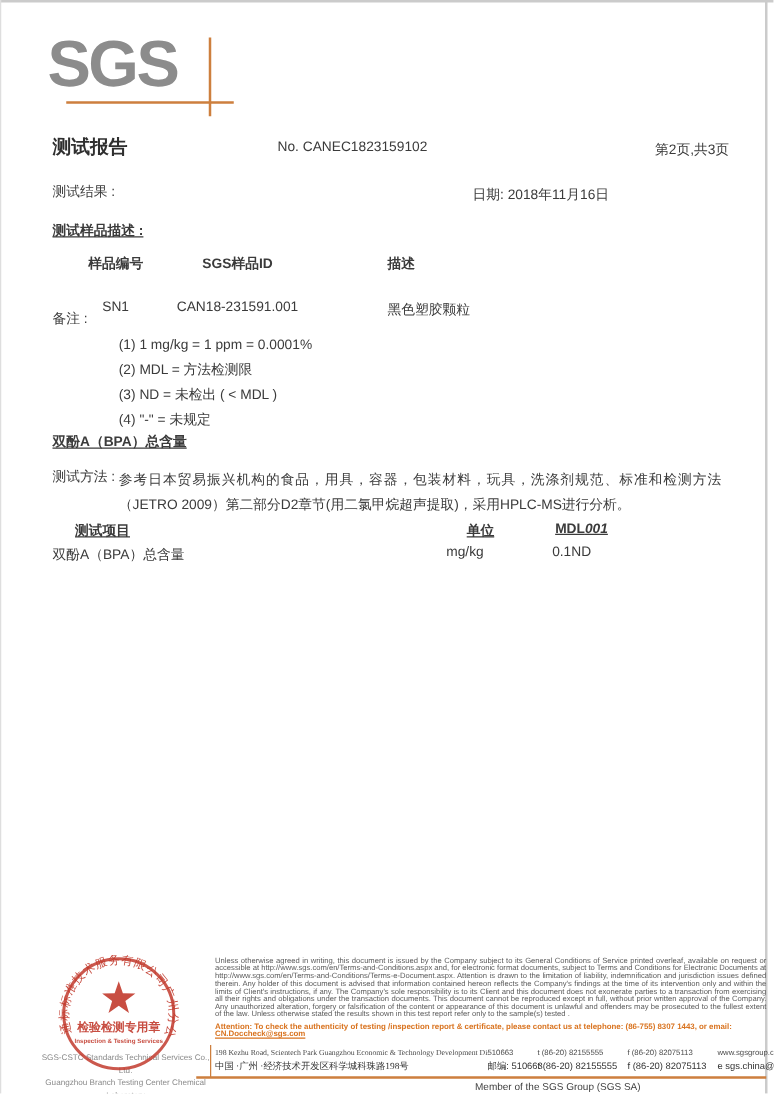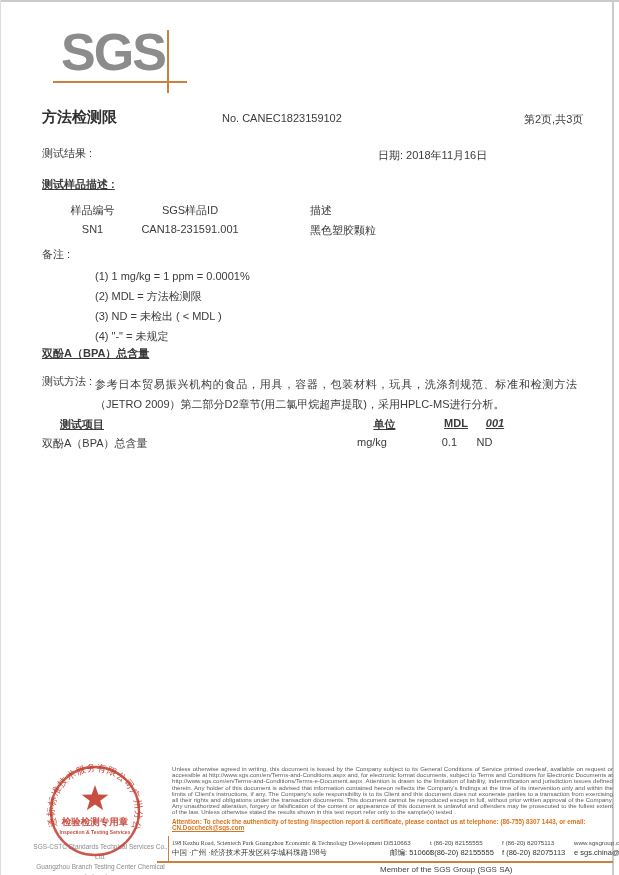--- a/index.html
+++ b/index.html
@@ -3,57 +3,57 @@
 <meta charset="utf-8">
 <style>
   html,body{margin:0;padding:0;background:#fff;}
   body{font-family:"Liberation Sans","DejaVu Sans",sans-serif;color:#3b3b3b;}
   .page{position:relative;width:619px;height:875px;background:#fff;overflow:hidden;}
   .edge-top{position:absolute;left:0;top:0;width:619px;height:2px;background:#cbcbcb;}
   .edge-right{position:absolute;left:612px;top:0;width:2px;height:875px;background:#cbcbcb;}
   .edge-left{position:absolute;left:0;top:0;width:1px;height:875px;background:#dedede;}
 
   
-  .logo-text{position:absolute;left:61px;top:24px;font-size:52px;line-height:56px;font-weight:bold;color:#8c8c8c;letter-spacing:-2px;}
+  .logo-text{position:absolute;left:38px;top:24px;font-size:52px;line-height:56px;font-weight:bold;color:#8c8c8c;letter-spacing:-2px;}
   .logo-hline{position:absolute;left:53px;top:81px;width:134px;height:2px;background:#cd7f3e;}
   .logo-vline{position:absolute;left:167px;top:30px;width:2px;height:63px;background:#cd7f3e;}
 
   
   .doc-title{position:absolute;left:42px;top:108px;font-size:15px;font-weight:bold;color:#2f2f2f;}
   .report-no{position:absolute;left:222px;top:112px;font-size:11px;}
   .report-date{position:absolute;left:378px;top:112px;font-size:11px;margin-top:36px;}
   .page-info{position:absolute;left:524px;top:112px;font-size:11px;}
 
   .label{font-size:11px;color:#3b3b3b;}
   .results-label{position:absolute;left:42px;top:146px;}
   .sample-desc{position:absolute;left:42px;top:177px;font-weight:bold;text-decoration:underline;}
 
   
   .sample-table{position:absolute;left:55px;top:203px;font-size:11px;}
   .sample-table .r{display:flex;}
   .sample-table .c1{width:75px;text-align:center;}
   .sample-table .c2{width:120px;text-align:center;}
   .sample-table .c3{width:180px;text-align:left;padding-left:60px;}
-  .sample-table .hdr{font-weight:normal;justify-content:space-between;}
-  .sample-table .r.vals{margin-top:5px;}
+  .sample-table .hdr{font-weight:bold;justify-content:space-between;}
+  .sample-table .r.vals{margin-top:22px;}
 
   .notes-label{position:absolute;left:42px;top:247px;}
   .notes{position:absolute;left:95px;top:266px;font-size:11px;line-height:20px;}
 
   .bpa-heading{position:absolute;left:42px;top:346px;font-size:11px;font-weight:bold;text-decoration:underline;}
   .method-label{position:absolute;left:42px;top:374px;}
   .method-text{position:absolute;left:95px;top:374px;width:482px;font-size:11px;line-height:20px;text-align:justify;}
 
   
   .result-table{position:absolute;left:42px;top:417px;width:480px;font-size:11px;}
   .result-table .r{display:flex;}
   .result-table .tcol{width:300px;}
   .result-table .ucol{width:60px;text-align:center;}
   .result-table .mcol{width:55px;text-align:right;}
-  .result-table .scol{width:55px;text-align:center;}
+  .result-table .scol{width:55px;text-align:left;}
   .result-table .hdr span{font-weight:bold;text-decoration:underline;}
   .result-table .hdr .tcol{padding-left:18px;}
   .result-table .hdr .scol span{font-style:italic;}
   .result-table .vals{margin-top:4px;}
 
   
   .stamp{position:absolute;left:38px;top:764px;z-index:2;}
   .company-block{position:absolute;left:28px;top:842px;width:145px;text-align:center;font-size:6.5px;line-height:10px;color:#8a8a8a;z-index:1;}
   .legal-block{position:absolute;left:172px;top:766px;width:441px;}
   .legal-text{font-size:6.1px;line-height:6.2px;color:#5c5c5c;text-align:justify;}
@@ -76,21 +76,21 @@
 
 <div class="page">
   <div class="edge-top"></div>
   <div class="edge-right"></div>
   <div class="edge-left"></div>
 
   <div class="logo-text">SGS</div>
   <div class="logo-hline"></div>
   <div class="logo-vline"></div>
 
-  <div class="doc-title">方法检测限</div>
+  <div class="doc-title">测试报告</div>
   <div class="report-no">No. CANEC1823159102</div>
   <div class="report-date">日期: 2018年11月16日</div>
   <div class="page-info">第2页,共3页</div>
 
   <div class="label results-label">测试结果 :</div>
   <div class="label sample-desc">测试样品描述 :</div>
 
   <div class="sample-table">
     <div class="r hdr">
       <div class="c1">样品编号</div>

